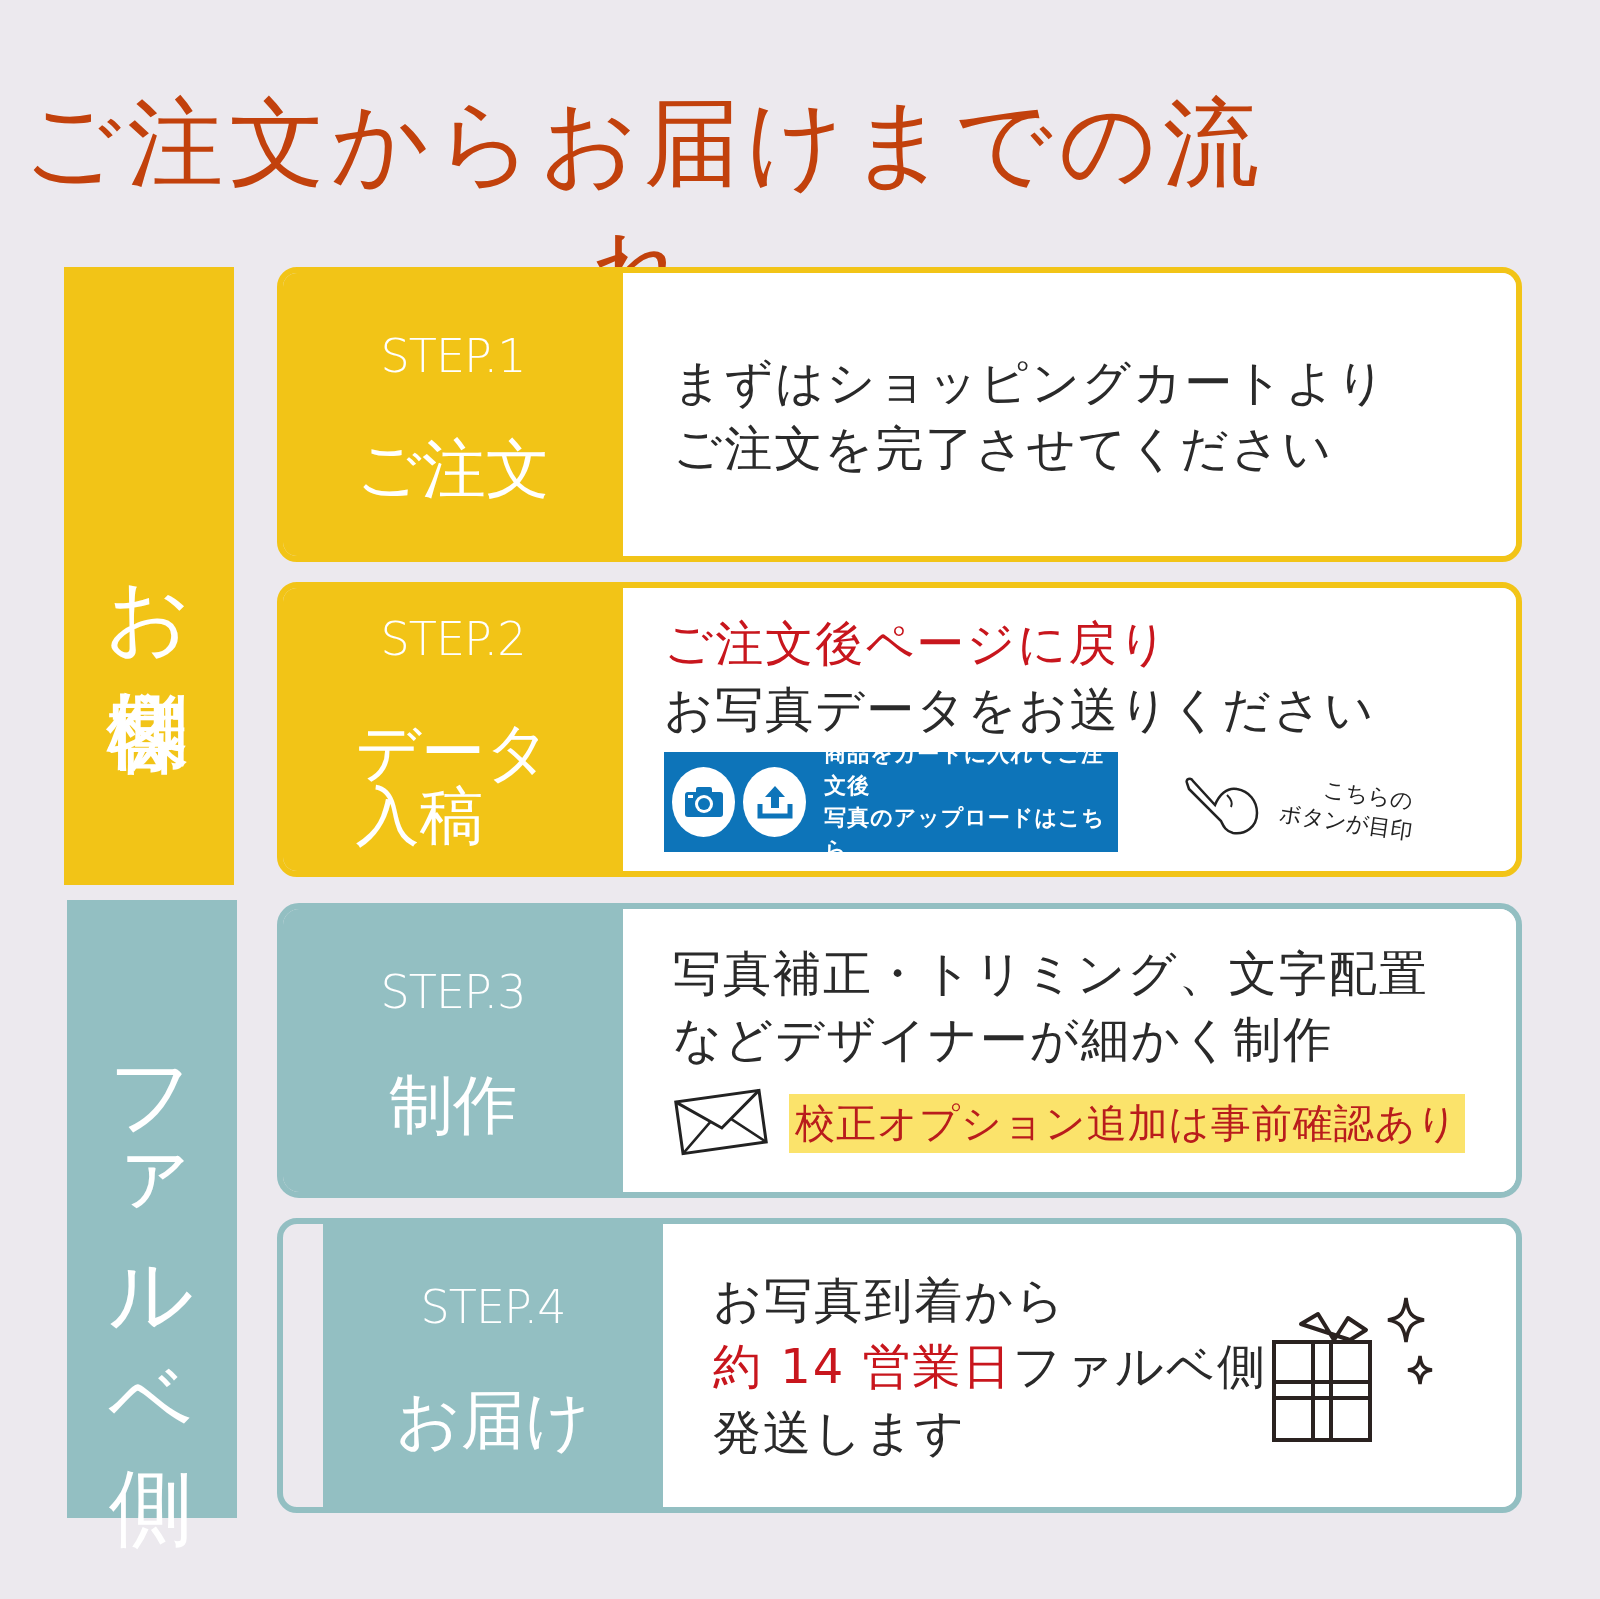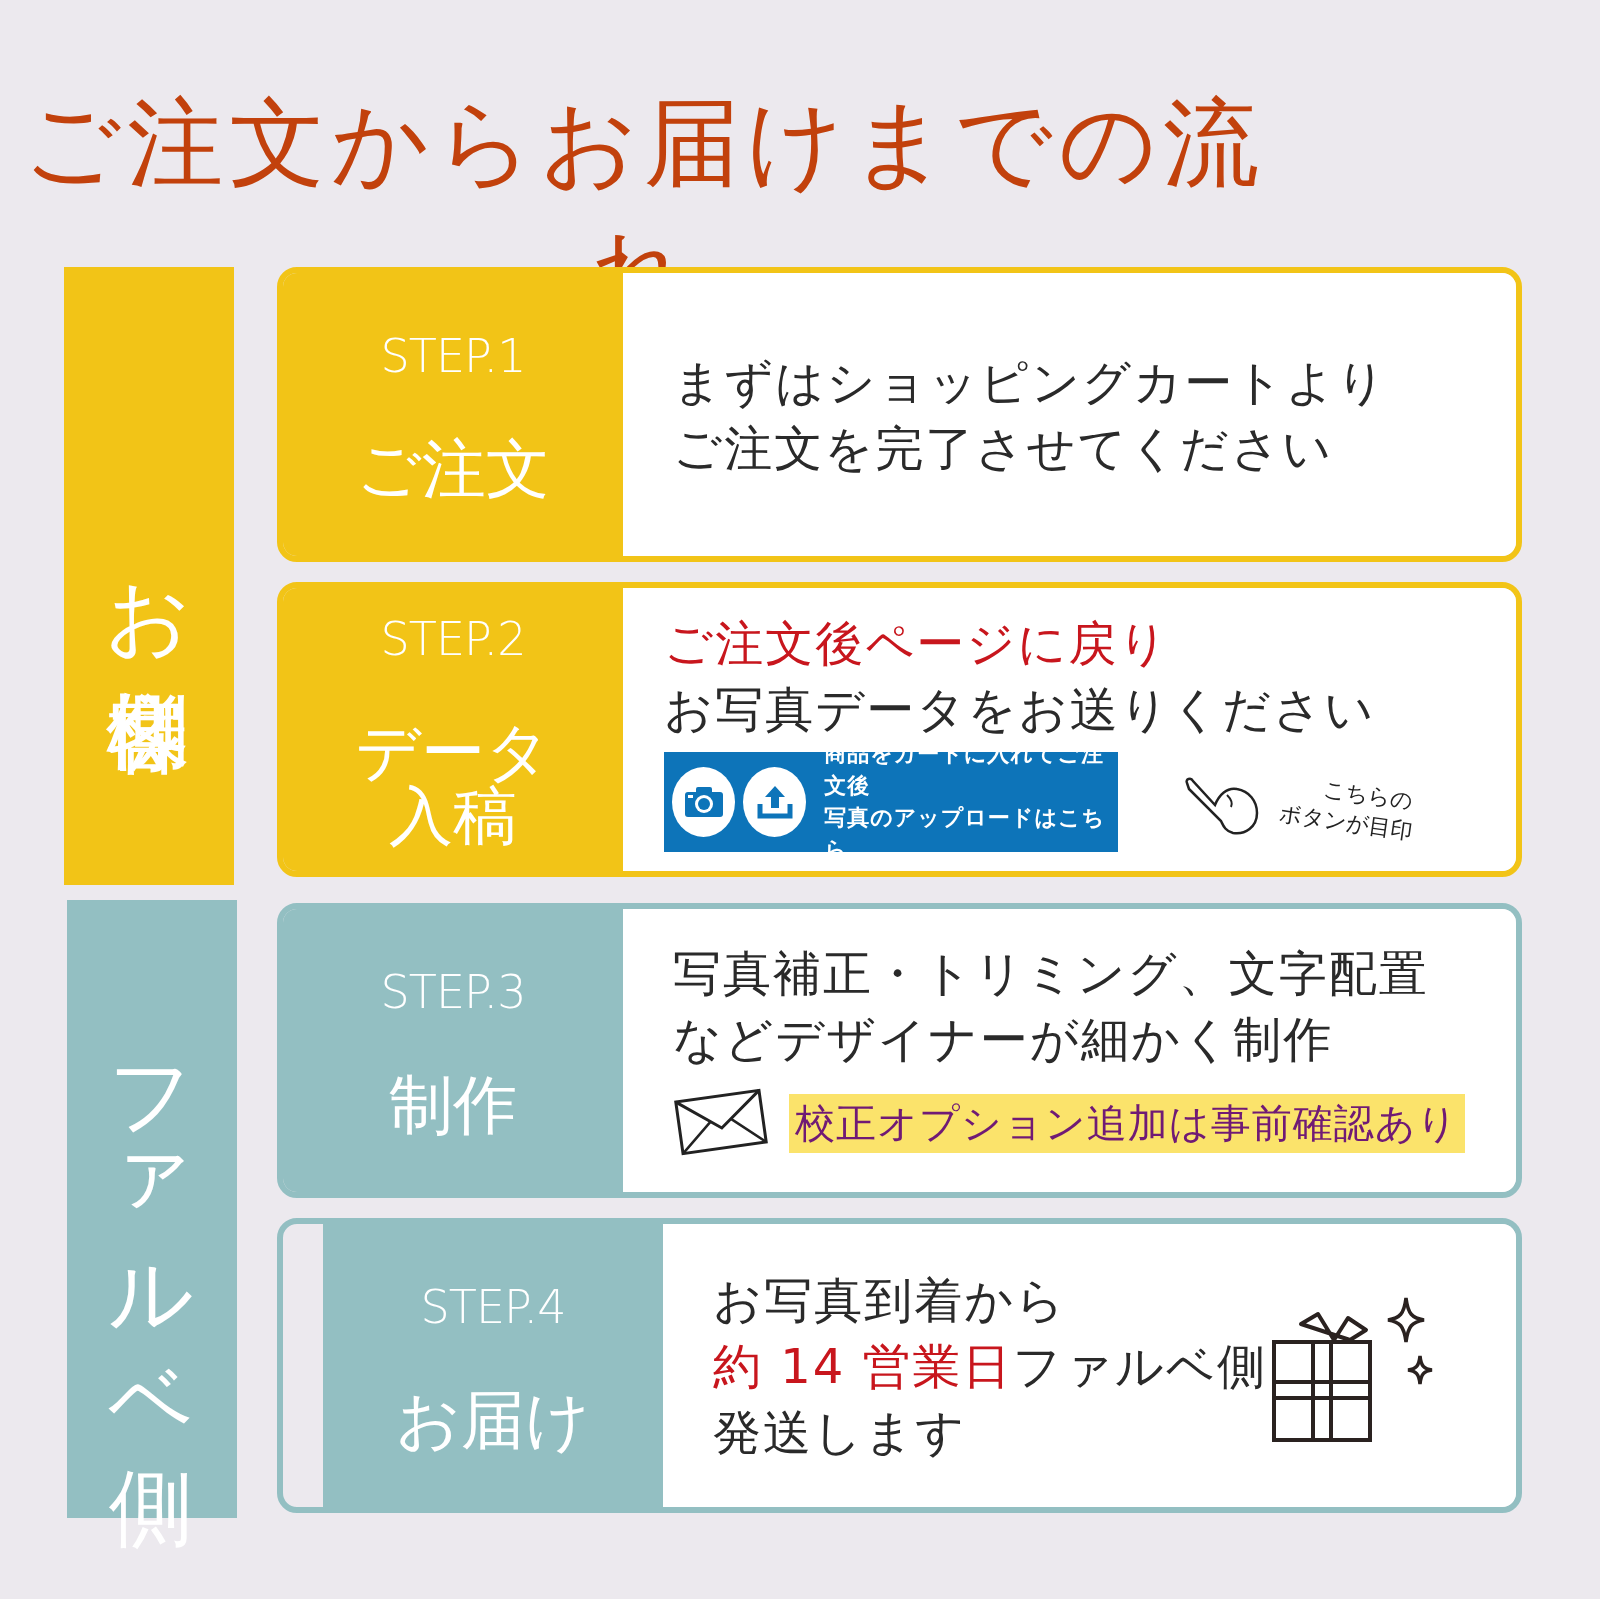--- a/index.html
+++ b/index.html
@@ -38,42 +38,42 @@
     .card.teal { border: 6px solid #93bfc2; }
     .card .step {
       width: 340px; flex-shrink: 0;
       display: flex; flex-direction: column; align-items: center; justify-content: center;
       color: #fff;
       gap: 32px;
     }
     .card.yellow .step { background: #f2c417; }
     .card.teal .step { background: #93bfc2; }
     .step-num { font-size: 46px; font-weight: 300; letter-spacing: -1px; }
-    .step-name { font-size: 64px; font-weight: 300; line-height: 1.0; text-align: center; margin-top: 22px; }
+    .step-name { font-size: 64px; font-weight: 300; line-height: 1.0; text-align: left; margin-top: 22px; }
     .card .body {
       flex: 1; background: #fff; padding-left: 50px; position: relative;
       display: flex; flex-direction: column; justify-content: center;
     }
     .line { font-size: 48px; font-weight: 200; color: #2a2a2a; line-height: 66px; white-space: nowrap; letter-spacing: 2px; }
     .red { color: #c8161d; font-weight: 400; }
 
     .upload-btn {
       display: flex; align-items: center; background: #0d74b9;
       width: 454px; height: 100px; margin-top: 10px; padding-left: 8px; box-sizing: border-box;
     }
     .circle {
       width: 70px; height: 70px; border-radius: 50%; background: #fff;
       display: flex; align-items: center; justify-content: center; margin-right: 8px;
     }
     .upload-text { color: #fff; font-size: 22px; font-weight: 700; line-height: 32px; margin-left: 10px; letter-spacing: 1px; }
     .hand-note { position: absolute; left: 560px; bottom: 30px; display: flex; align-items: center; }
     .hand-text { font-size: 22px; line-height: 30px; color: #222; margin-left: 14px; transform: rotate(8deg); }
 
     .proof-row { display: flex; align-items: center; margin-top: 14px; }
-    .proof-tag { background: #fbe36b; font-size: 40px; font-weight: 200; color: #701a75; padding: 2px 6px; margin-left: 20px; letter-spacing: 1px; }
+    .proof-tag { background: #fbe36b; font-size: 40px; font-weight: 200; color: #b91c1c; padding: 2px 6px; margin-left: 20px; letter-spacing: 1px; }
 
     .gift { position: absolute; right: 80px; top: 70px; }
   </style>
 </head>
 <body>
 
 <div class="title">ご注文からお届けまでの流れ</div>
 
 <div class="side yellow">
   <span class="side-label">お客様側</span>
@@ -133,21 +133,21 @@
           </svg>
       </span>
       <div class="hand-text">
         <div style="padding-left:40px;">こちらの</div>
         <div>ボタンが目印</div>
       </div>
     </div>
   </div>
 </div>
 
-<div class="card teal" style="top:903px;">
+<div class="card teal" style="top:903px;border-radius:22px;">
   <div class="step">
     <div class="step-num">STEP.3</div>
     <div class="step-name">制作</div>
   </div>
   <div class="body">
     <div class="line">写真補正・トリミング、文字配置</div>
     <div class="line">などデザイナーが細かく制作</div>
     <div class="proof-row">
       <span>
         <svg width="96" height="72" viewBox="0 0 96 72">

